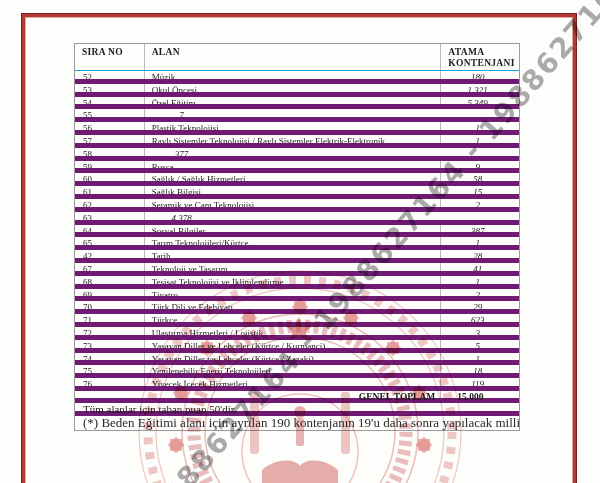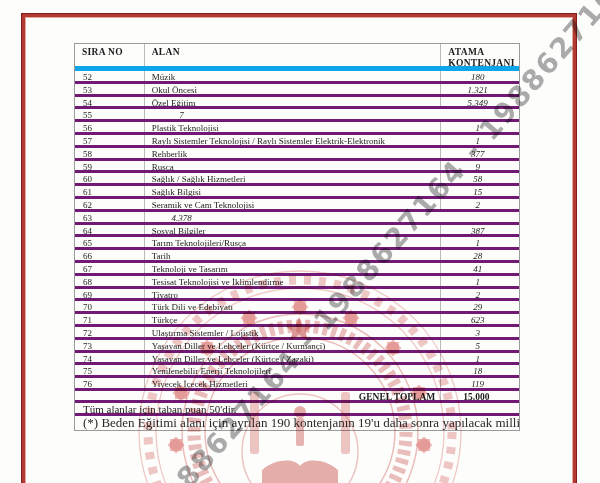--- a/index.html
+++ b/index.html
@@ -14,32 +14,32 @@
     border:3px solid #b23a32;outline:1px solid #7e1d1b;
     box-shadow:inset 0 0 0 1px #e2a89f;
     z-index:1;
   }
   
   .doc-table{
     position:absolute;left:74px;top:43px;width:446px;
     border:1px solid #9b9b9b;background:rgba(255,255,255,0.0);
     z-index:5;
   }
-  .thead{display:flex;height:27px;border-bottom:5px solid #0ea5e9;}
+  .thead{display:flex;height:27px;border-bottom:1px solid #0ea5e9;}
   .th{font-weight:bold;font-size:9.5px;line-height:11px;padding:3px 0 0 7px;letter-spacing:.3px;}
   .c1{width:70px;border-right:1px solid #b9b9b9;}
   .c2{width:298px;border-right:1px solid #b9b9b9;}
   .c3{width:78px;}
-  .trow{display:flex;height:12.8px;border-bottom:3px solid #701a75;}
+  .trow{display:flex;height:12.8px;border-bottom:5px solid #701a75;}
   .td{font-size:9px;line-height:12px;padding-left:7px;white-space:nowrap;overflow:hidden;}
   .td.c1{padding-left:8px;}
   .td.num{text-align:center;padding-left:0;padding-right:5px;font-style:italic;}
   .trow.total{height:12.5px;}
   .total .tcell-label{width:368px;text-align:right;font-weight:bold;font-size:9.5px;line-height:12px;padding-right:5px;border-right:1px solid #c0c0c0;}
-  .total .tcell-value{width:78px;font-weight:bold;font-size:9.5px;line-height:12px;padding-left:22px;}
+  .total .tcell-value{width:78px;font-weight:bold;font-size:9.5px;line-height:12px;padding-left:16px;}
   .trow.note1{height:13px;display:block;font-weight:normal;font-size:11px;line-height:12.5px;padding-left:8px;}
   .trow.note2{height:14px;display:block;font-size:13px;line-height:13px;padding-left:8px;border-bottom:none;white-space:nowrap;overflow:hidden;color:#2a2a2a;}
   
   .seal{position:absolute;left:0;top:0;z-index:12;pointer-events:none;mix-blend-mode:multiply;}
   
   .watermark{
     position:absolute;left:390px;top:245px;z-index:20;pointer-events:none;
     transform:translate(-50%,-50%) rotate(-49deg);
     font-family:"DejaVu Sans",sans-serif;font-weight:700;font-size:28px;letter-spacing:2px;
     color:rgba(104,104,104,0.55);white-space:nowrap;mix-blend-mode:multiply;
@@ -90,21 +90,20 @@
     </div>
 
     <div class="trow">
       <div class="td c1">57</div>
       <div class="td c2">Raylı Sistemler Teknolojisi / Raylı Sistemler Elektrik-Elektronik</div>
       <div class="td c3 num">1</div>
     </div>
 
     <div class="trow">
       <div class="td c1">58</div>
-      <div class="td c2">Rehberlik</div>
       <div class="td c3 num">377</div>
     </div>
 
     <div class="trow">
       <div class="td c1">59</div>
       <div class="td c2">Rusça</div>
       <div class="td c3 num">9</div>
     </div>
 
     <div class="trow">
@@ -131,26 +130,26 @@
     </div>
 
     <div class="trow">
       <div class="td c1">64</div>
       <div class="td c2">Sosyal Bilgiler</div>
       <div class="td c3 num">387</div>
     </div>
 
     <div class="trow">
       <div class="td c1">65</div>
-      <div class="td c2">Tarım Teknolojileri/Rusça</div>
-      <div class="td c3 num">1</div>
-    </div>
-
-    <div class="trow">
-      <div class="td c1">66</div>
+      <div class="td c2">Tarım Teknolojileri/Kürtçe</div>
+      <div class="td c3 num">1</div>
+    </div>
+
+    <div class="trow">
+      <div class="td c1">42</div>
       <div class="td c2">Tarih</div>
       <div class="td c3 num">28</div>
     </div>
 
     <div class="trow">
       <div class="td c1">67</div>
       <div class="td c2">Teknoloji ve Tasarım</div>
       <div class="td c3 num">41</div>
     </div>
 
@@ -173,21 +172,21 @@
     </div>
 
     <div class="trow">
       <div class="td c1">71</div>
       <div class="td c2">Türkçe</div>
       <div class="td c3 num">623</div>
     </div>
 
     <div class="trow">
       <div class="td c1">72</div>
-      <div class="td c2">Ulaştırma Sistemler / Lojistik</div>
+      <div class="td c2">Ulaştırma Hizmetleri / Lojistik</div>
       <div class="td c3 num">3</div>
     </div>
 
     <div class="trow">
       <div class="td c1">73</div>
       <div class="td c2">Yaşayan Diller ve Lehçeler (Kürtçe / Kurmançi)</div>
       <div class="td c3 num">5</div>
     </div>
 
     <div class="trow">

